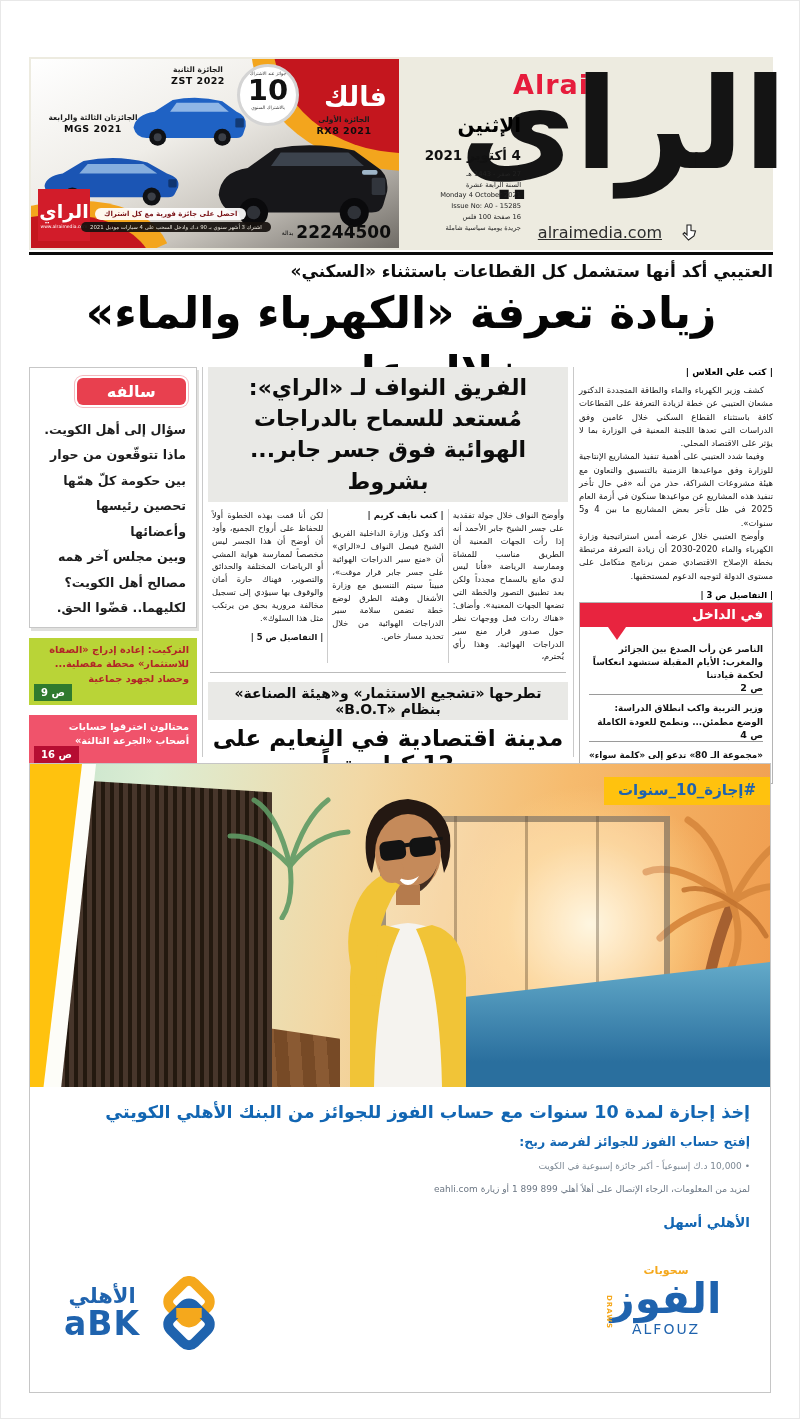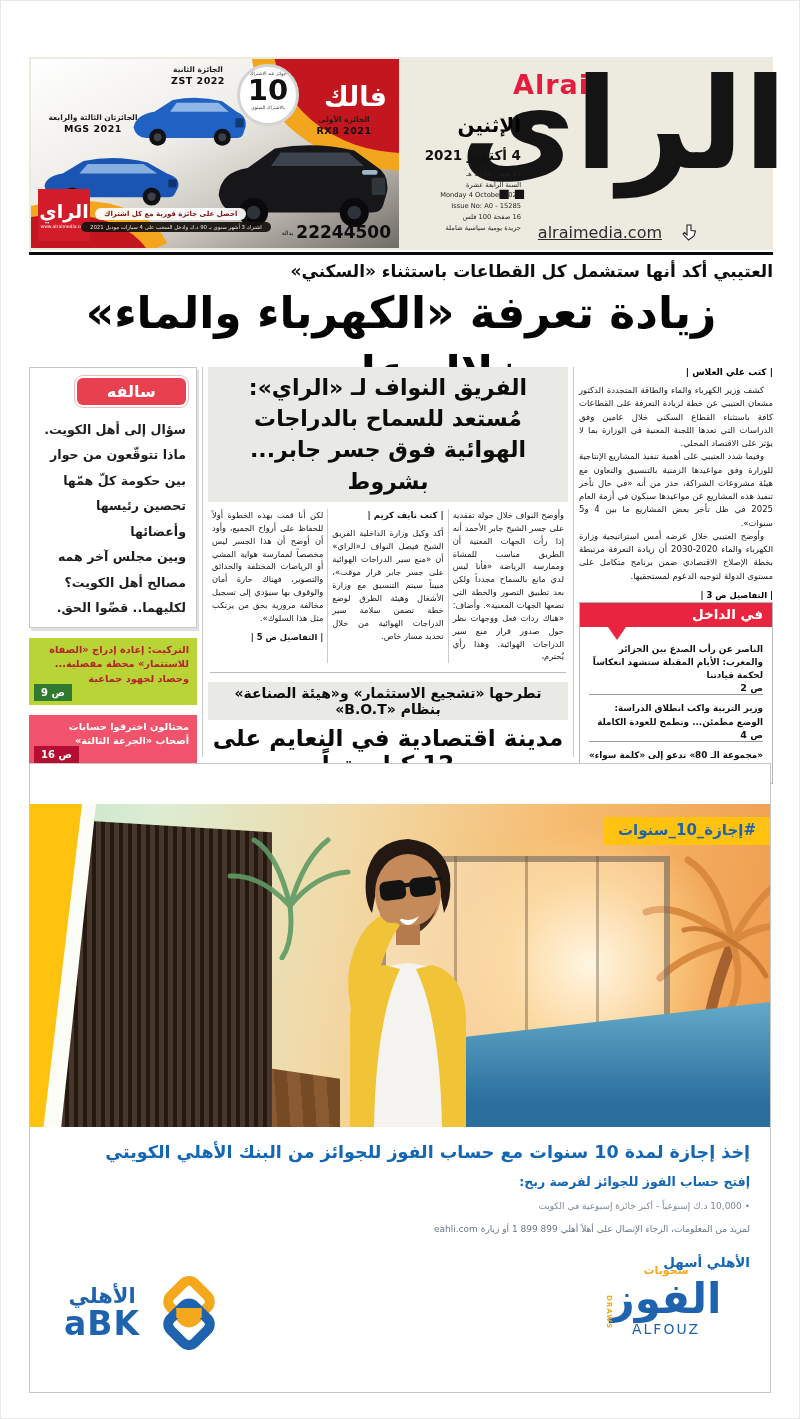--- a/index.html
+++ b/index.html
@@ -96,21 +96,21 @@
   .inside .tri { position:absolute; right:146px; top:24px; border:9px solid transparent; border-top:13px solid #e8243f; }
   .inside .items { padding:16px 9px 2px; }
   .inside .item { border-bottom:1px solid #9a9a9a; margin-bottom:7px; padding-bottom:1px; }
   .inside .item:last-child { border-bottom:none; }
   .inside .it { font-size:8.8px; font-weight:bold; line-height:1.5; text-align:right; color:#111; }
   .inside .ip { font-size:9.5px; font-weight:bold; text-align:right; color:#111; }
 
   
   .bigad { left:28px; top:762px; width:742px; height:630px; border:1px solid #c6c6c6; background:#fff; overflow:hidden; }
   .photo { position:relative; width:100%; height:323px; overflow:hidden;
-           background:linear-gradient(100deg,#c2e2cb 0%,#dcedd3 16%,#f2d8a5 42%,#f6bb6e 68%,#ef9b4d 100%);margin-top:40px; }
+           background:linear-gradient(100deg,#c2e2cb 0%,#dcedd3 16%,#f2d8a5 42%,#f6bb6e 68%,#ef9b4d 100%); }
   .sun { position:absolute; right:40px; top:20px; width:280px; height:280px; border-radius:50%;
          background:radial-gradient(circle, rgba(255,246,220,.95) 0%, rgba(255,216,145,.55) 42%, rgba(255,200,120,0) 70%); }
   .pavilion { position:absolute; left:350px; top:52px; width:290px; height:216px;
               border:6px solid rgba(95,85,75,.55); border-bottom:none;
               background:repeating-linear-gradient(90deg, rgba(255,255,255,.25) 0 68px, rgba(120,110,100,.45) 68px 71px); }
   .pool { position:absolute; right:0; bottom:0; width:340px; height:125px;
           background:linear-gradient(180deg,#63aac9 0%,#2a6f9e 80%);
           clip-path:polygon(10% 28%,100% 0,100% 100%,0 100%); }
   .deck { position:absolute; left:0; bottom:0; width:310px; height:115px;
           background:repeating-linear-gradient(86deg,#8a5a33 0 13px,#774a26 13px 26px);

